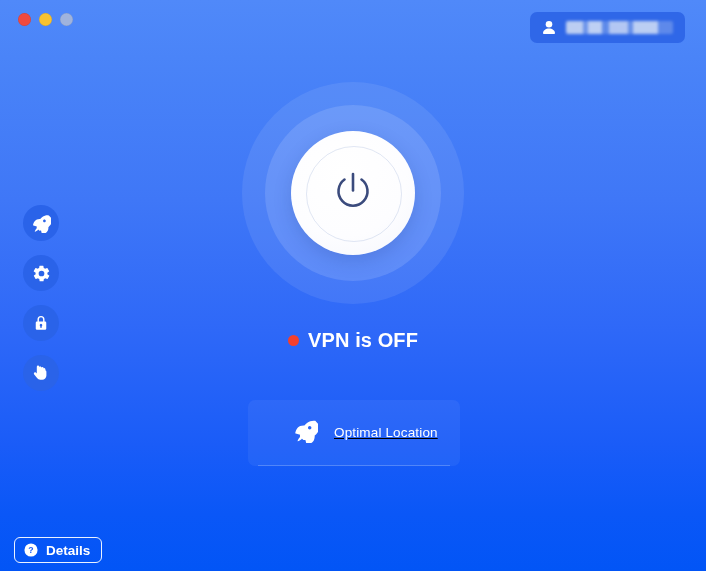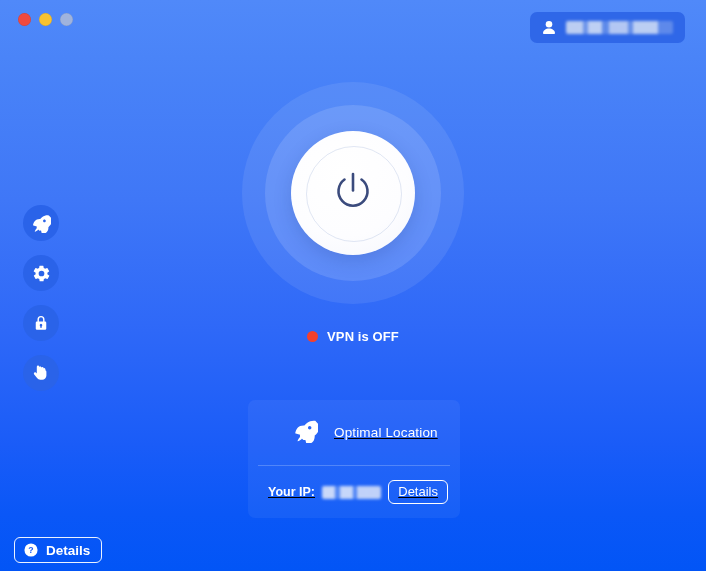--- a/index.html
+++ b/index.html
@@ -118,21 +118,21 @@
   #status-row {
     margin-top:25px;
     display:flex; align-items:center; gap:9px;
   }
   #status-dot {
     width:11px; height:11px; border-radius:50%;
     background:#f4402d;
   }
   #status-text {
     color:#ffffff;
-    font-size:13px;
+    font-size:20px;
     font-weight:bold;
     letter-spacing:.1px;
   }
 
   
   #location-card {
     position:absolute; left:248px; top:400px;
     width:212px;
     background:rgba(255,255,255,.055);
     border-radius:7px;
@@ -292,25 +292,20 @@
         <svg width="24" height="24" viewBox="0 0 24 24" fill="#ffffff">
           <path d="M21.9 2.6c-.1-.4-.4-.7-.8-.8-2.4-.5-5.6.3-8.1 2.1-1 .7-1.9 1.6-2.6 2.5-1.5-.1-3 .1-4.3.7-3.5 1.6-4.5 5.6-4.8 6.7-.1.3.1.7.4.8l4.4 1.1c-.1.5-.2 1-.2 1.4 0 .3.1.6.3.8l2.9 2.9c.2.2.5.3.8.3.5 0 1-.1 1.5-.2l1.1 4.3c.1.3.4.5.7.5h.1c1.1-.3 5.1-1.3 6.7-4.8.6-1.3.8-2.8.7-4.3.9-.7 1.8-1.6 2.5-2.6 1.8-2.5 2.6-5.6 2-8.1zm-6.2 7.8c-.9 0-1.7-.8-1.7-1.7s.8-1.7 1.7-1.7 1.7.8 1.7 1.7-.8 1.7-1.7 1.7z"></path>
           <path d="M5.6 18.4c-.7.7-2.4 3.5-2 3.9s3.2-1.3 3.9-2c.7-.7.7-1.9 0-2.6-.7-.7-1.2.1-1.9.7z"></path>
         </svg>
       </span>
       <span id="optimal-location-label">Optimal Location</span>
     </div>
 
     <div id="card-divider"></div>
 
-    <div id="ip-row">
-      <span id="ip-label">Your IP:</span>
-      <span id="ip-value"></span>
-      <button id="details-button">Details</button>
-    </div>
   </div>
 
   <div id="bottom-bar">
 
     <button class="foot-btn">
       <span>
         <svg width="16" height="16" viewBox="0 0 20 20">
           <circle cx="10" cy="10" r="8.2" fill="#ffffff"></circle>
           <text x="10" y="14.2" text-anchor="middle" font-family="Liberation Sans, sans-serif" font-size="11" font-weight="bold" fill="#1a5cf8">?</text>
         </svg>

